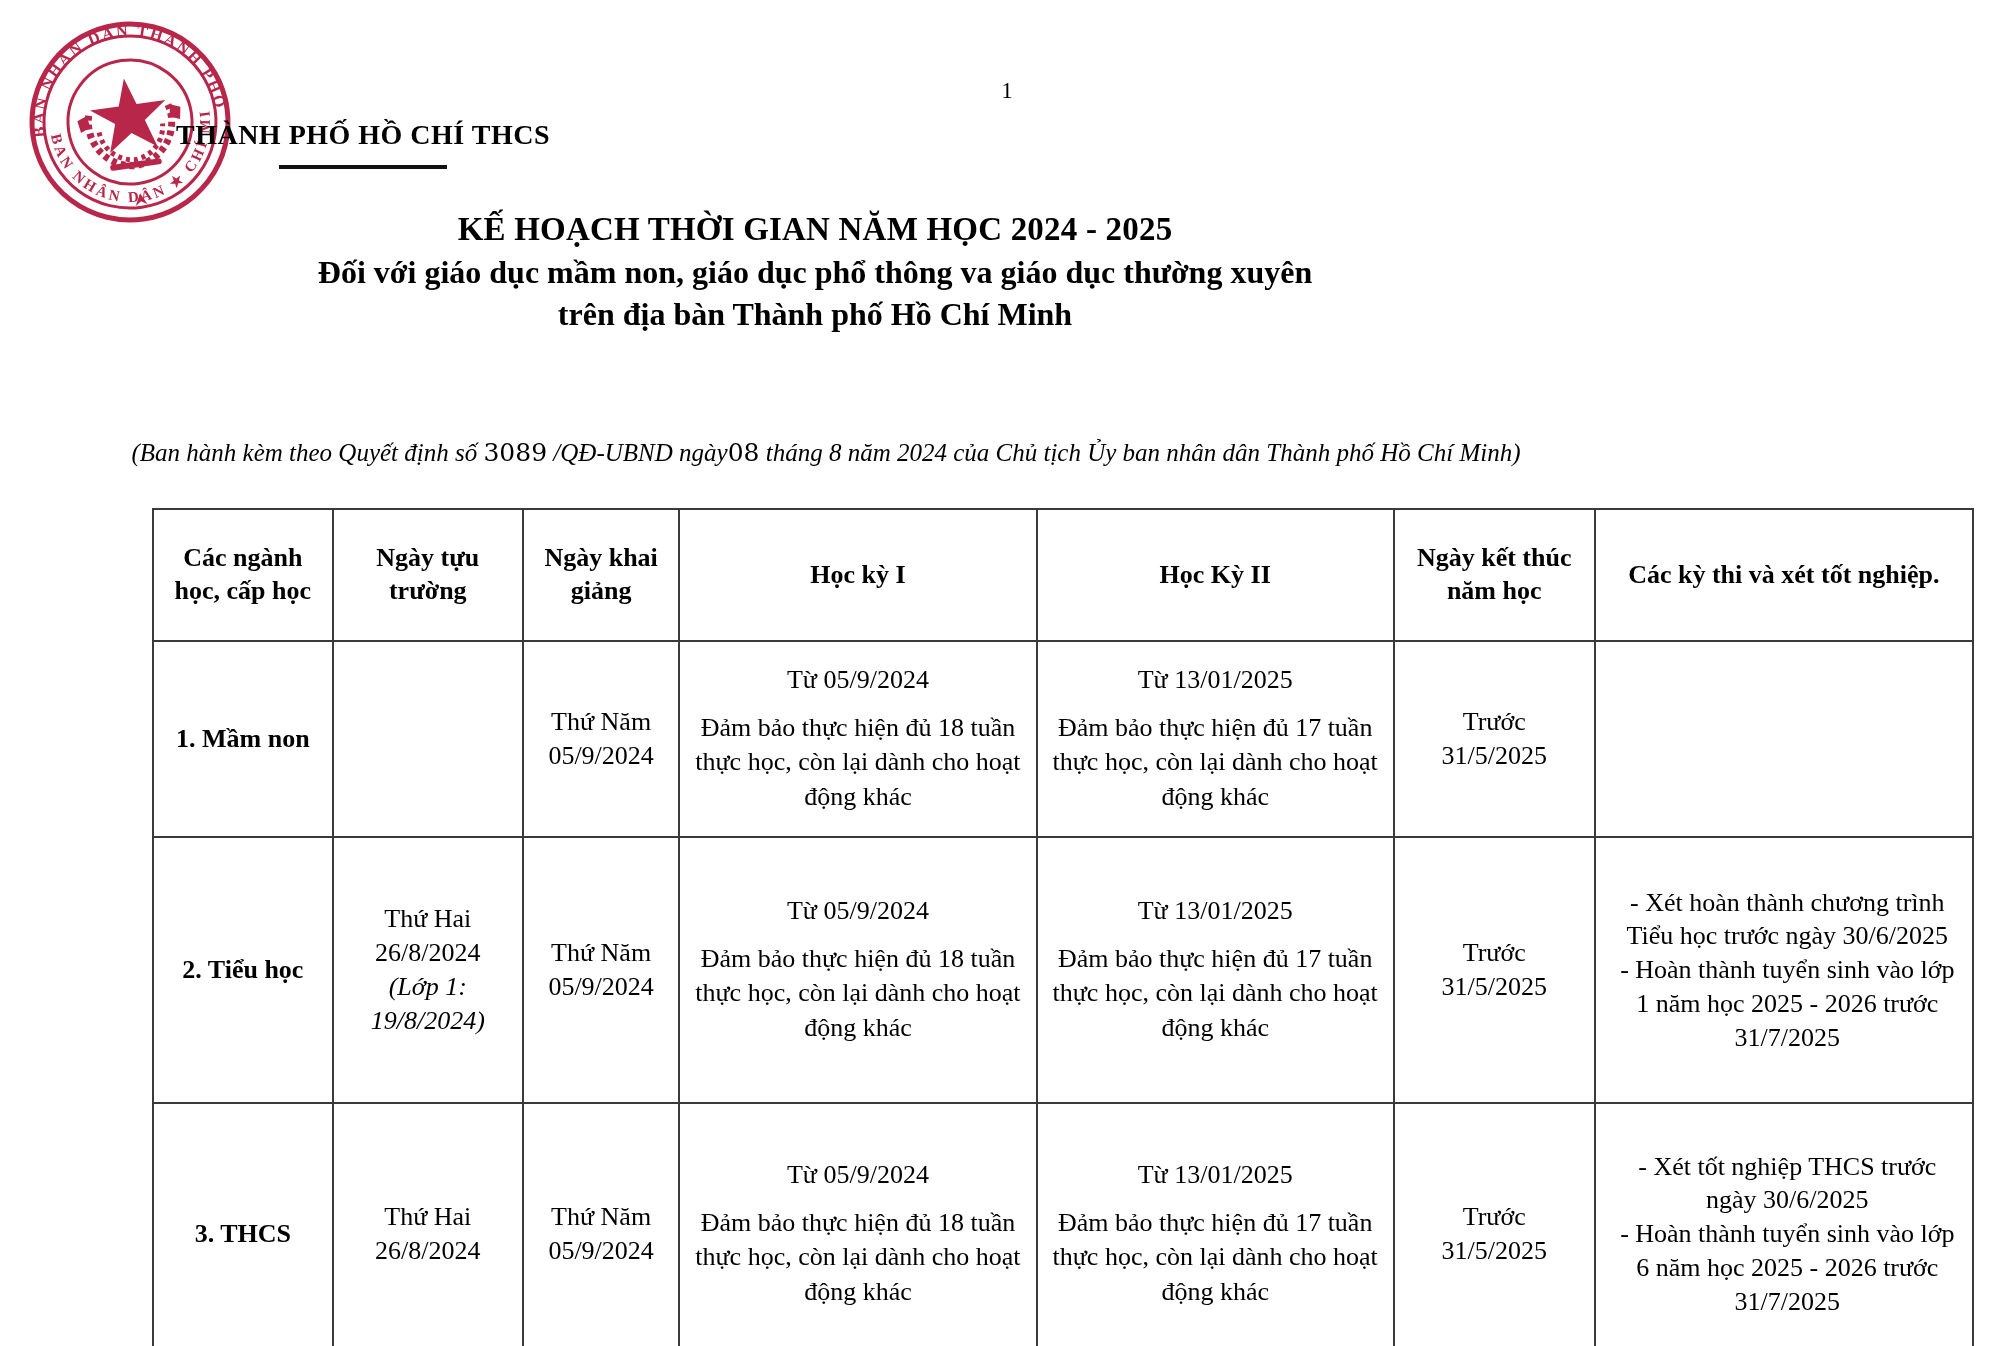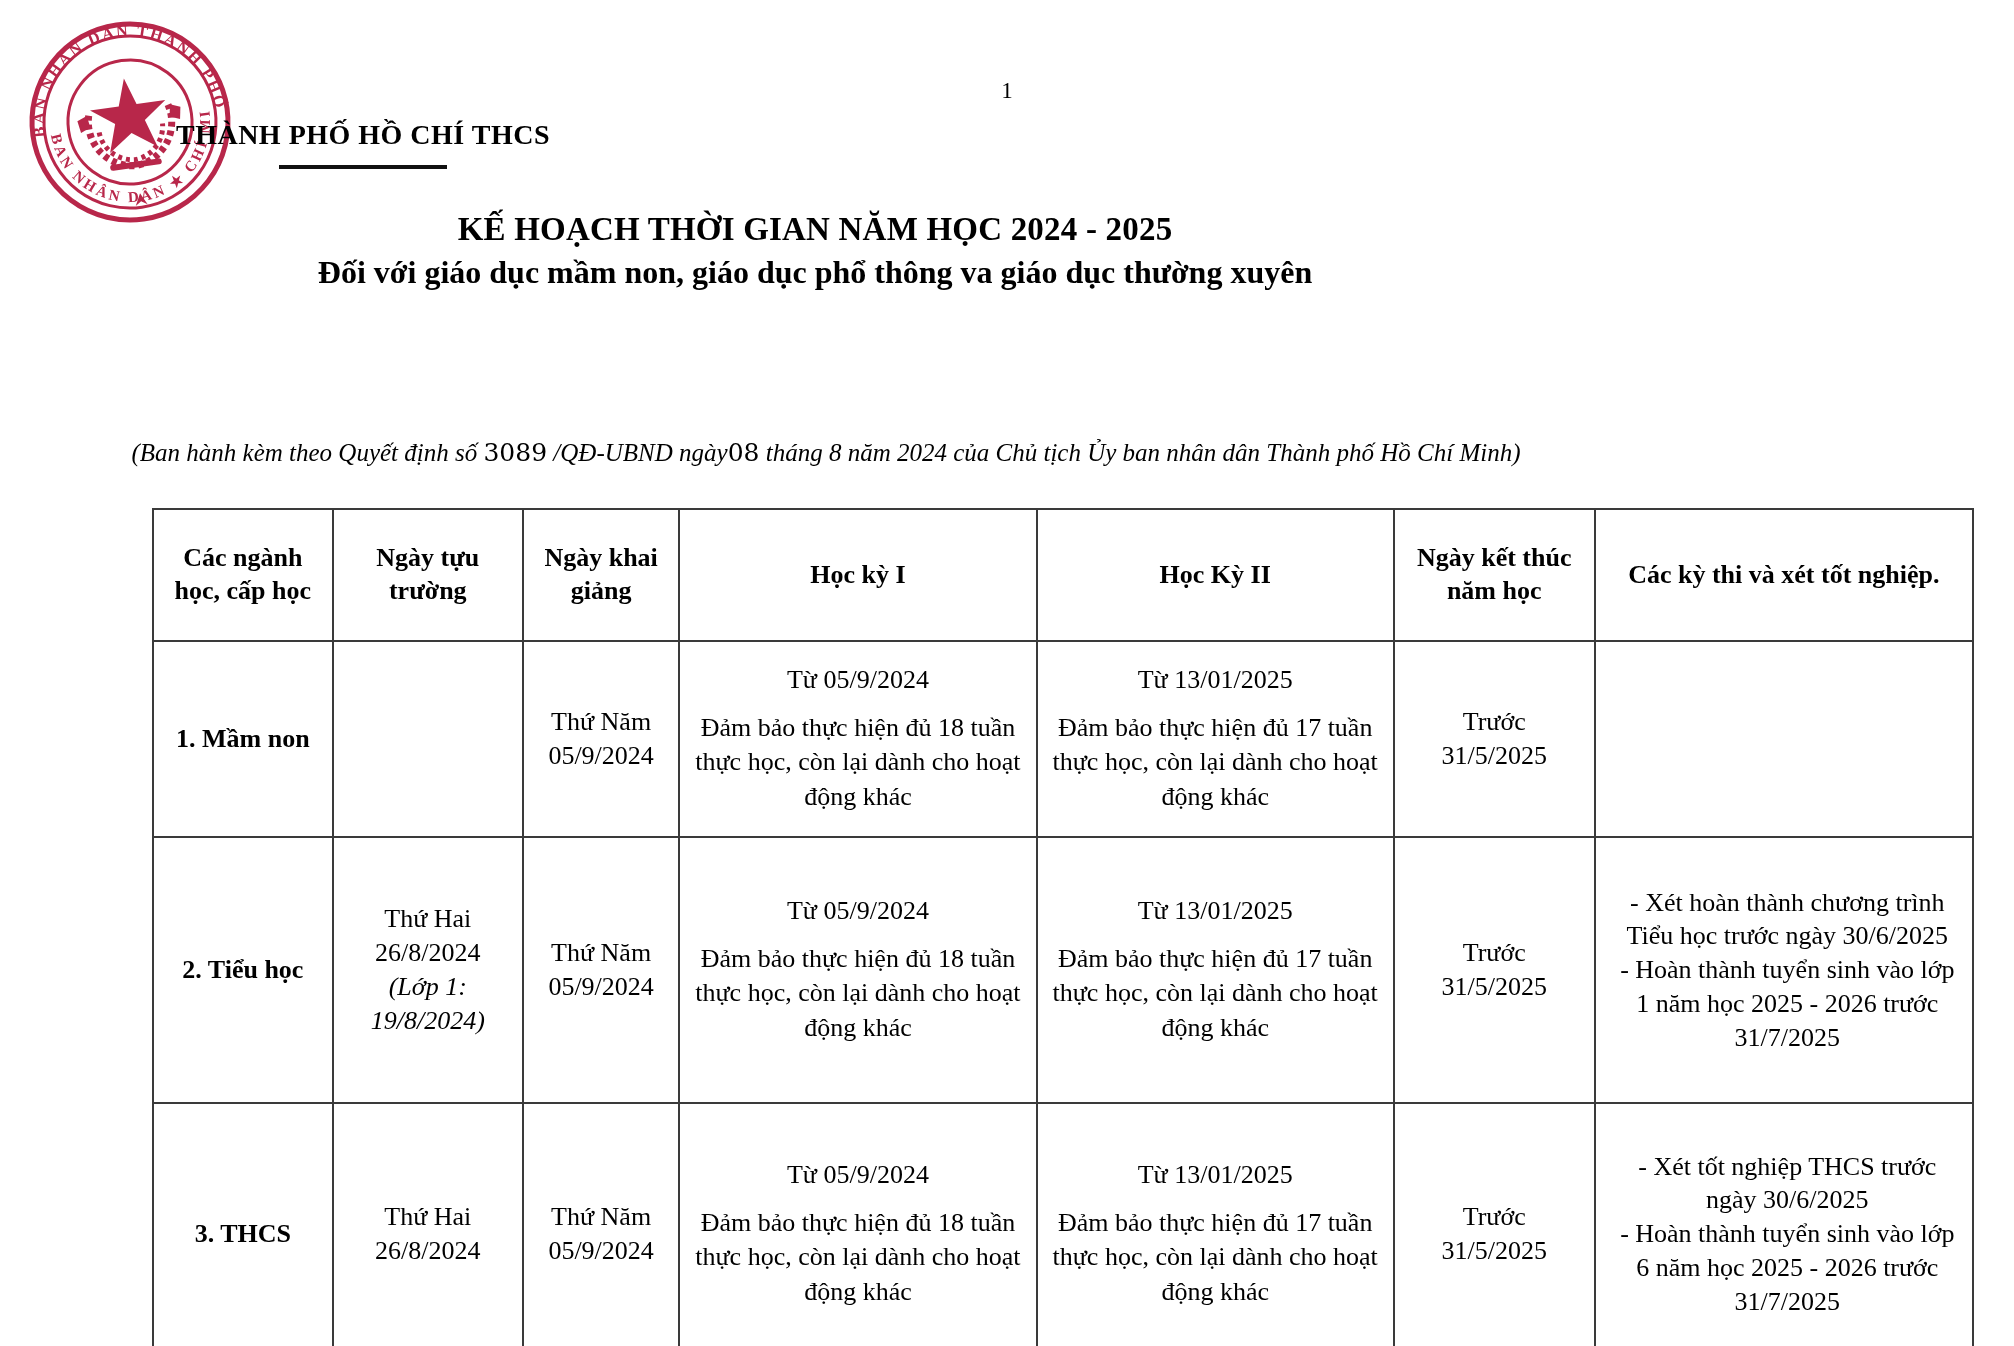--- a/index.html
+++ b/index.html
@@ -202,20 +202,21 @@
 </div>
 
 <div class="letterhead">
   <div class="lh-line">THÀNH PHỐ HỒ CHÍ THCS</div>
   <div class="lh-rule"></div>
 </div>
 
 <div class="title-block">
   <div class="title-main">KẾ HOẠCH THỜI GIAN NĂM HỌC 2024 - 2025</div>
   <div class="title-sub">Đối với giáo dục mầm non, giáo dục phổ thông va giáo dục thường xuyên</div>
+  <div class="title-sub">trên địa bàn Thành phố Hồ Chí Minh</div>
 </div>
 
 <div class="decision-line">
   <span>(Ban hành kèm theo Quyết định số</span>
   <span class="num">3089</span>
   <span>/QĐ-UBND ngày</span><span class="num">08</span>
   <span>tháng 8 năm 2024 của Chủ tịch Ủy ban nhân dân Thành phố Hồ Chí Minh)</span>
 </div>
 
 <div class="tbl-wrap">

